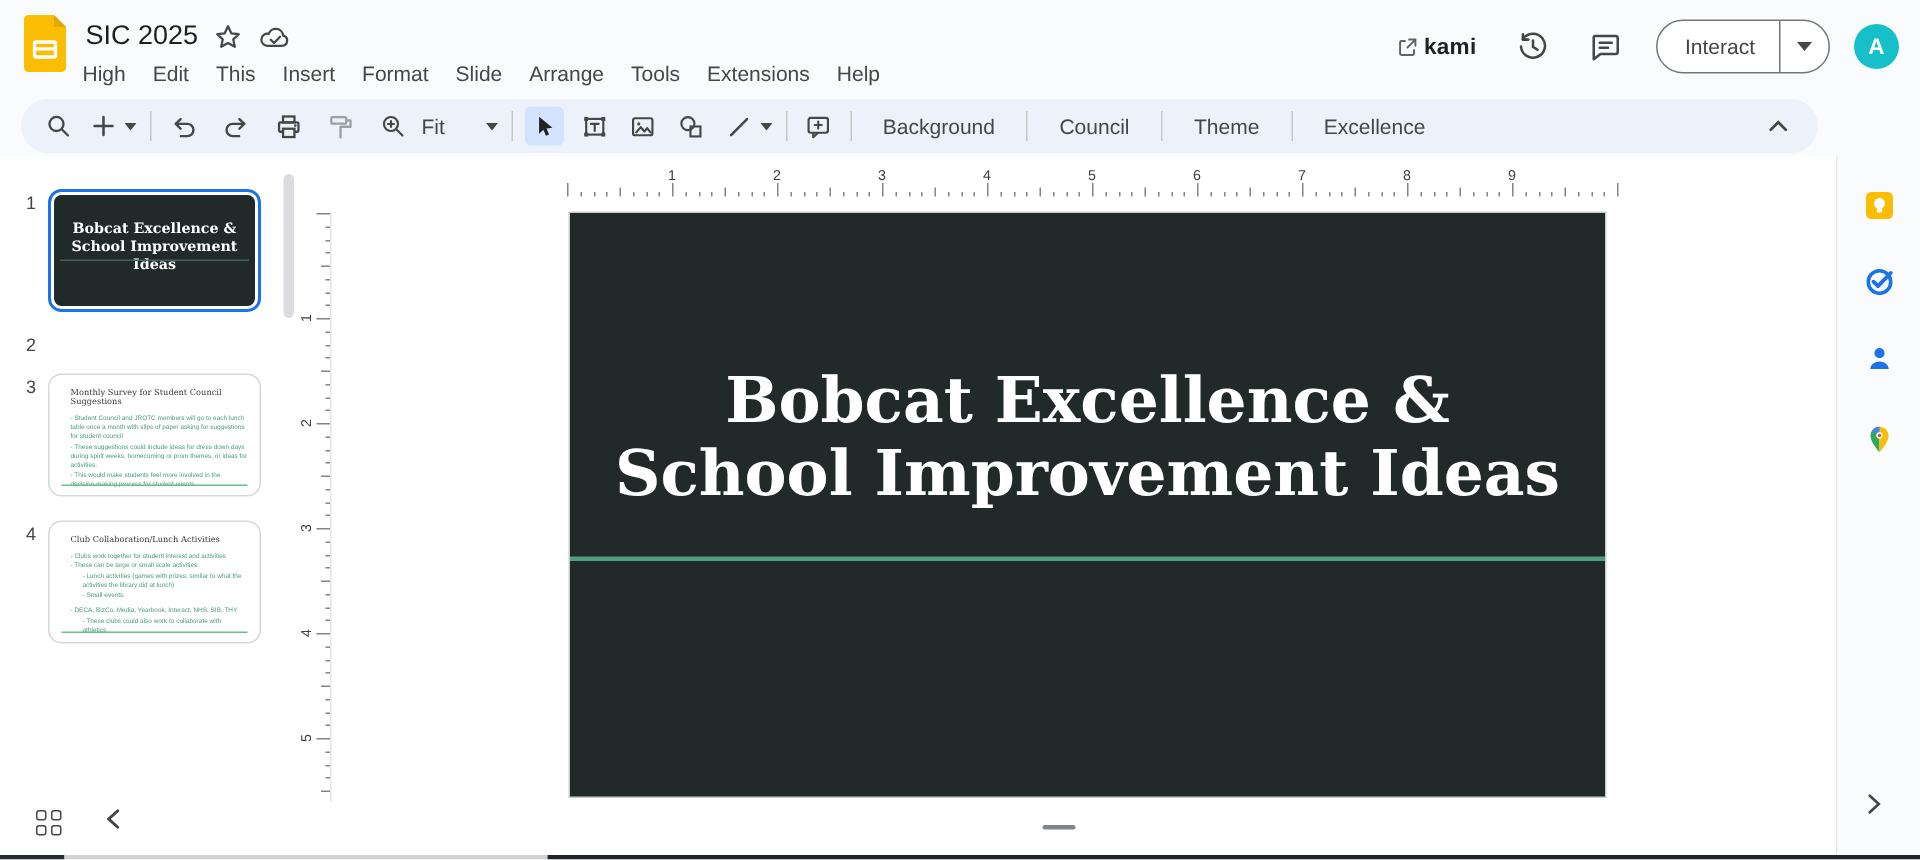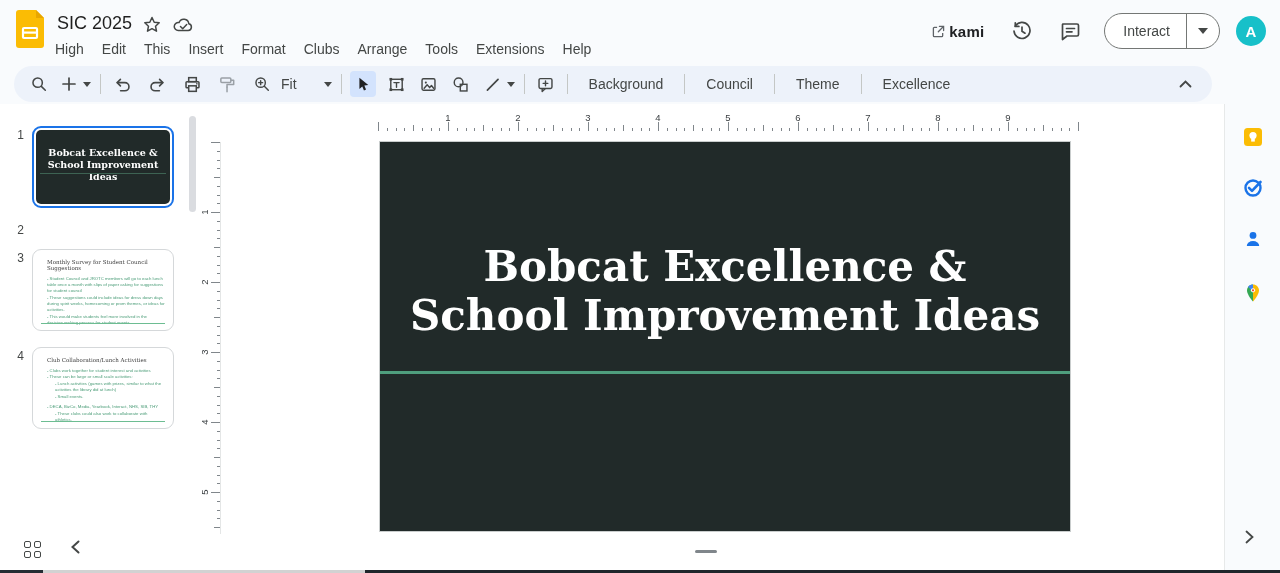--- a/index.html
+++ b/index.html
@@ -111,21 +111,21 @@
       </svg>
     </span>
   </span>
 
   <nav class="menu-bar">
       <span class="menu-item">High</span>
       <span class="menu-item">Edit</span>
       <span class="menu-item">This</span>
       <span class="menu-item">Insert</span>
       <span class="menu-item">Format</span>
-      <span class="menu-item">Clubs</span>
+      <span class="menu-item">Slide</span>
       <span class="menu-item">Arrange</span>
       <span class="menu-item">Tools</span>
       <span class="menu-item">Extensions</span>
       <span class="menu-item">Help</span>
     </nav>
 
   <div class="header-right">
     <span class="kami">
       <svg width="13" height="13" viewBox="0 0 14 14" fill="none" stroke="#5f6368" stroke-width="1.4">
         <path d="M5.5 2.5 H2.5 a1 1 0 0 0 -1 1 v8 a1 1 0 0 0 1 1 h8 a1 1 0 0 0 1-1 V8.5"></path>

